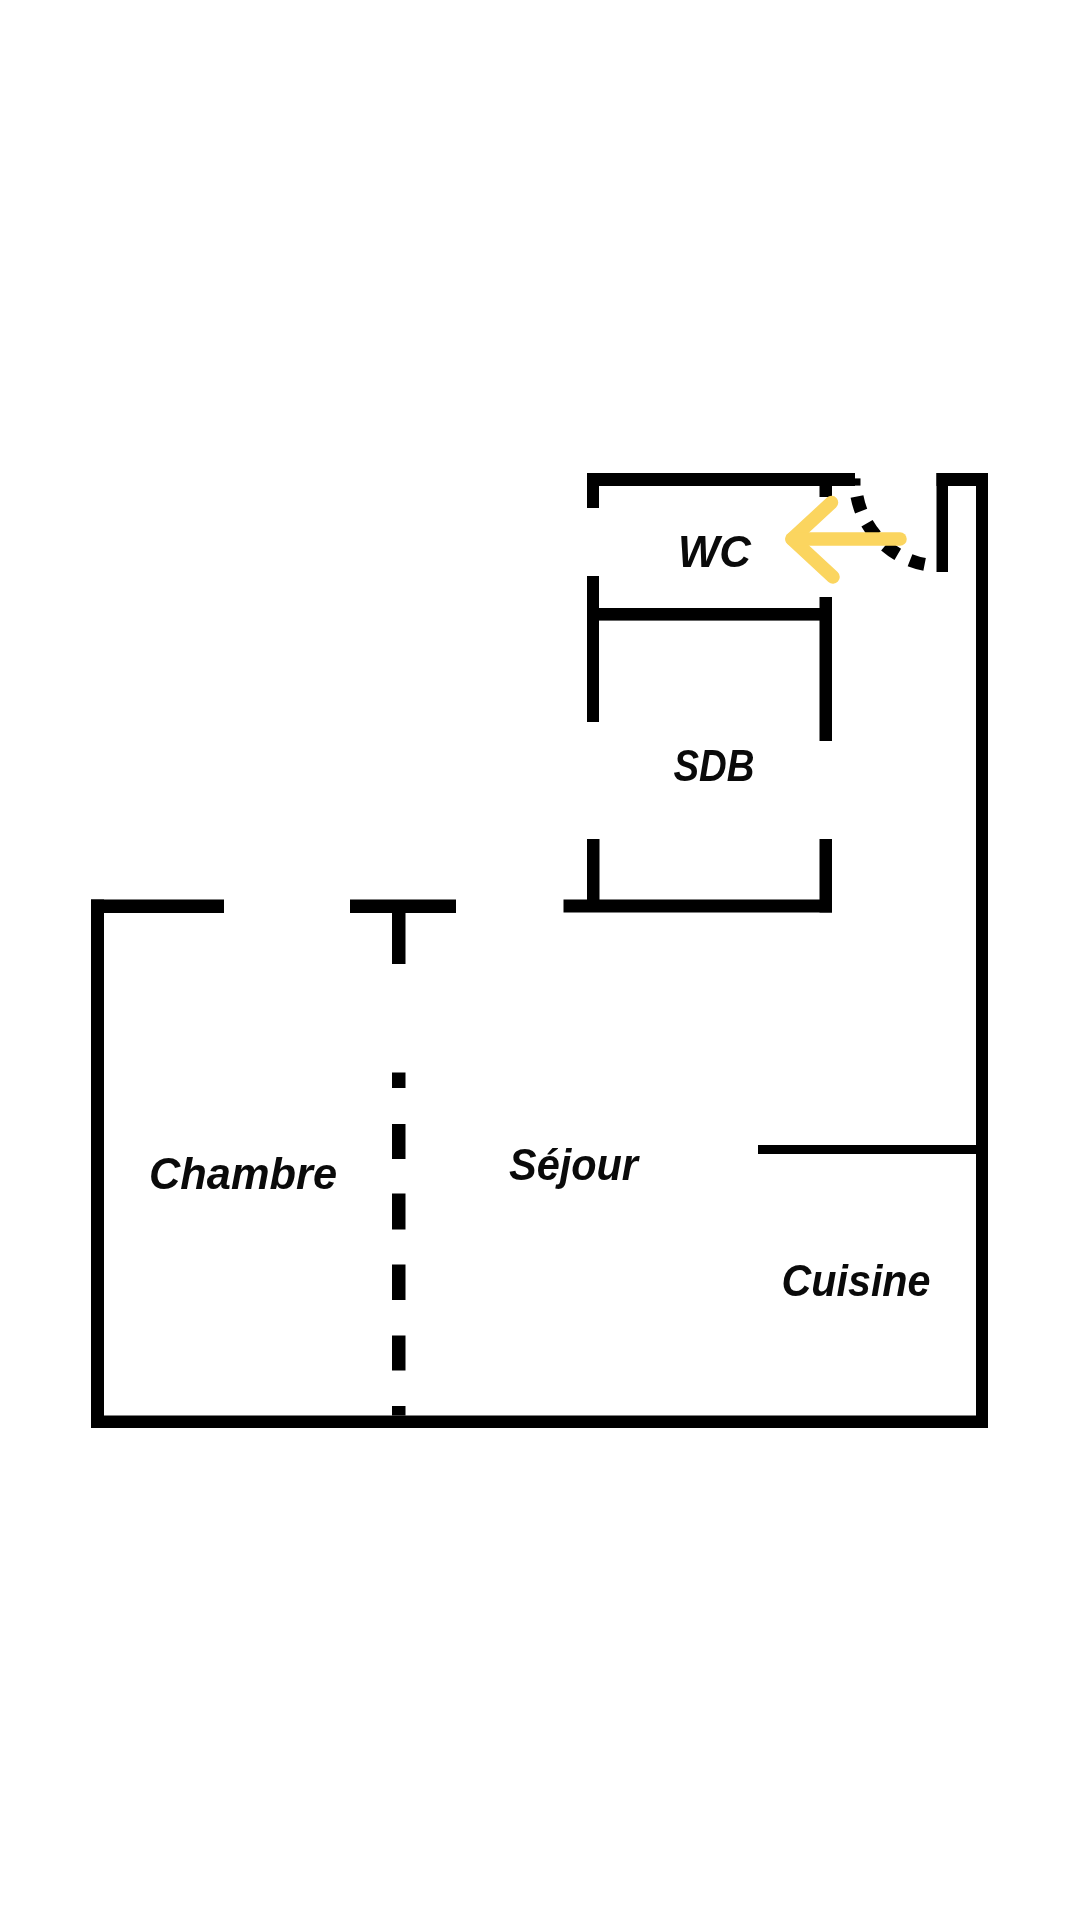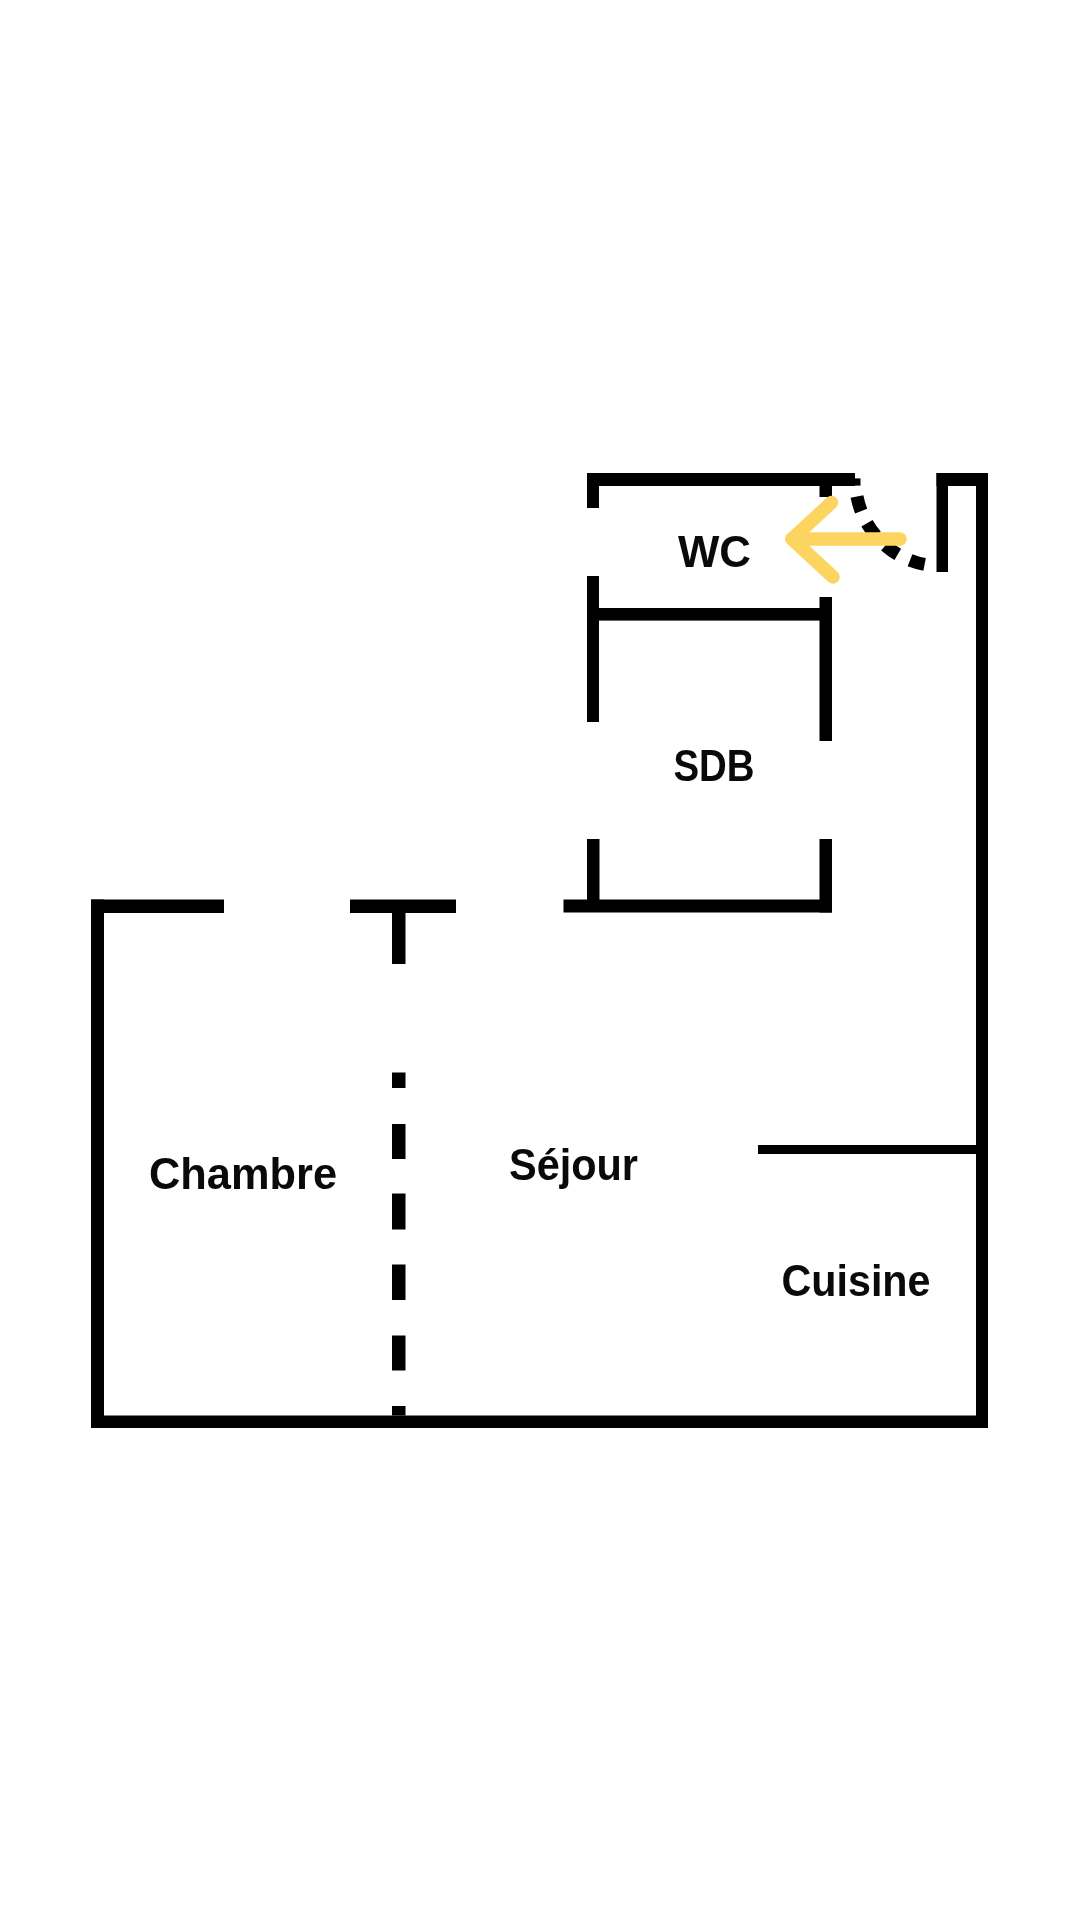--- a/index.html
+++ b/index.html
@@ -1,16 +1,16 @@
 <!DOCTYPE html>
 <html><head>
 <meta charset="utf-8">
 <style>
   html,body{margin:0;padding:0;background:#ffffff;}
-  .page{position:relative;width:1080px;height:1920px;background:#ffffff;overflow:hidden;}
+  .page{position:relative;width:1080px;height:1920px;background:#ffffff;overflow:hidden;font-style:italic;}
   svg{position:absolute;left:0;top:0;}
   text{font-family:"Liberation Sans",sans-serif;font-weight:bold;fill:#0a0a0a;}
 </style>
 </head>
 <body>
 <div class="page">
 <svg width="1080" height="1920" viewBox="0 0 1080 1920">
   <rect x="0" y="0" width="1080" height="1920" fill="#ffffff"></rect>
 
   <rect x="587" y="473" width="268" height="13" fill="#000"></rect>

